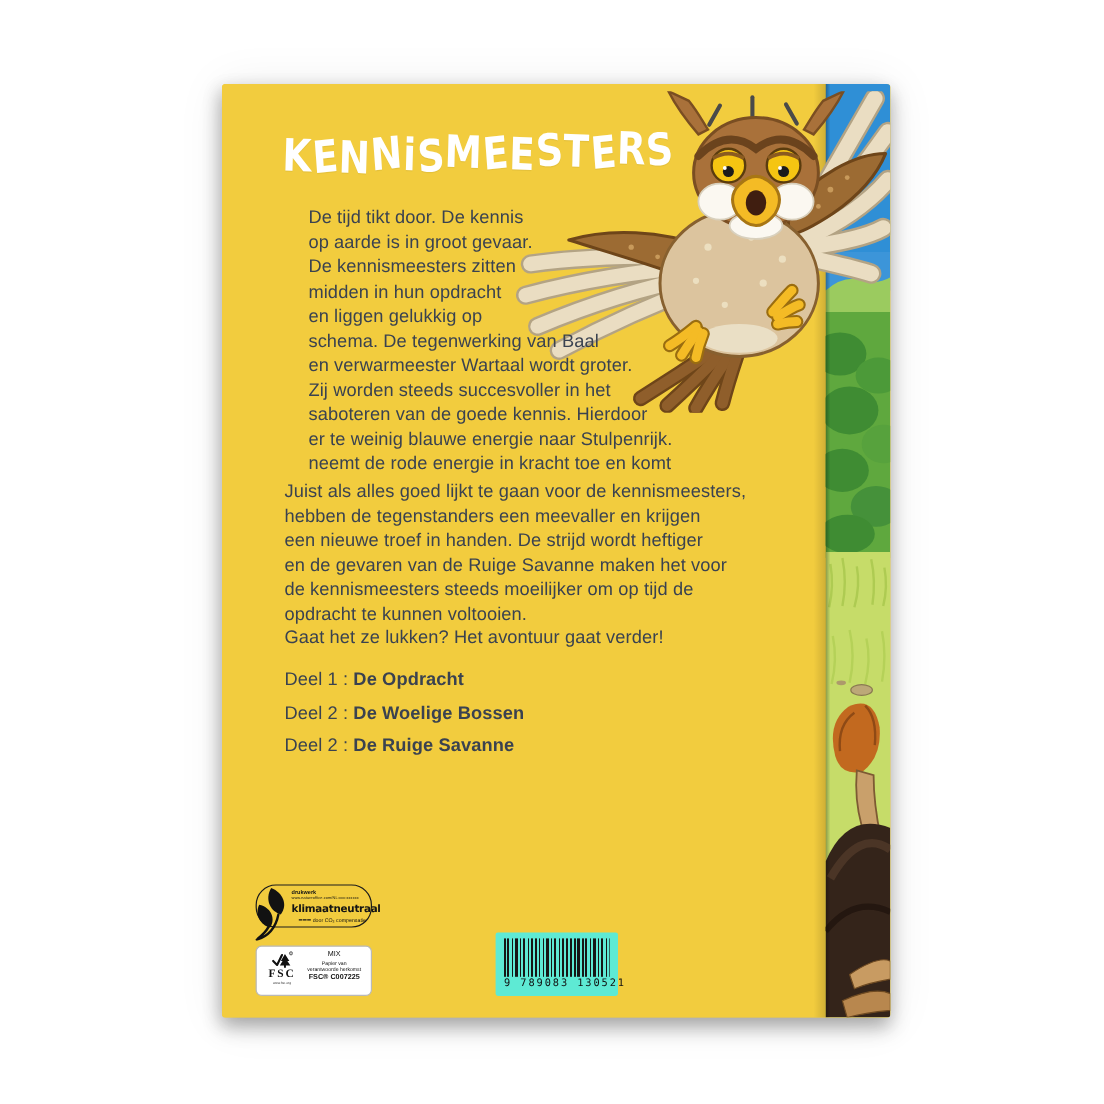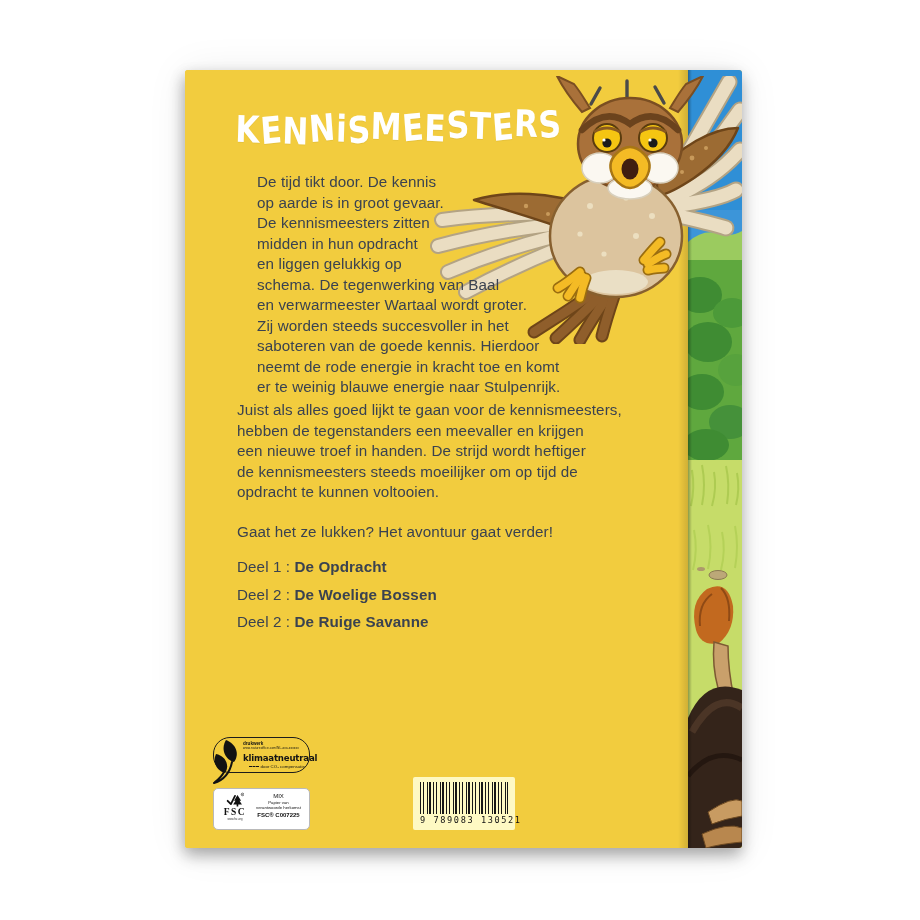--- a/index.html
+++ b/index.html
@@ -61,21 +61,21 @@
   .fsc-left{width:34px;text-align:center;color:#111;}
   .fsc-left svg{display:block;margin:0 auto;width:18px;height:16px;}
   .fsc-acronym{font-family:"Liberation Serif",serif;font-weight:700;font-size:9.5px;line-height:9px;letter-spacing:1.5px;}
   .fsc-site{font-size:2.8px;line-height:4px;color:#333;}
   .fsc-right{flex:1;text-align:center;color:#111;}
   .fsc-mix{font-size:6px;font-weight:400;line-height:8px;}
   .fsc-desc{font-size:4.3px;line-height:5.2px;}
   .fsc-code{font-size:6px;font-weight:700;line-height:9px;margin-top:1px;}
 
   
-  .barcode{position:absolute;left:228px;top:707px;width:102px;height:53px;background:#fef9c3;
+  .barcode{position:absolute;left:228px;top:707px;width:102px;height:53px;background:#5eead4;
     border-radius:2px;box-sizing:border-box;padding:5px 7px 3px;}
   .barcode-bars{height:32px;background:
     repeating-linear-gradient(90deg,#161616 0 1.4px,transparent 1.4px 2.8px,#161616 2.8px 4.4px,
       transparent 4.4px 6.6px,#161616 6.6px 7.6px,transparent 7.6px 9.2px,#161616 9.2px 11.4px,transparent 11.4px 13px);}
   .barcode-number{margin-top:1px;text-align:center;color:#111;
     font-family:"DejaVu Sans Mono",monospace;font-size:8.6px;letter-spacing:1.6px;white-space:nowrap;}
 </style>
 </head>
 <body>
 
@@ -224,28 +224,29 @@
     <div class="bodytext p1">
         <div>De tijd tikt door. De kennis</div>
         <div>op aarde is in groot gevaar.</div>
         <div>De kennismeesters zitten</div>
         <div>midden in hun opdracht</div>
         <div>en liggen gelukkig op</div>
         <div>schema. De tegenwerking van Baal</div>
         <div>en verwarmeester Wartaal wordt groter.</div>
         <div>Zij worden steeds succesvoller in het</div>
         <div>saboteren van de goede kennis. Hierdoor</div>
+        <div>er te weinig blauwe energie naar Stulpenrijk.</div>
         <div>neemt de rode energie in kracht toe en komt</div>
-        <div>er te weinig blauwe energie naar Stulpenrijk.</div>
       </div>
 
     <div class="bodytext p2">
         <div>Juist als alles goed lijkt te gaan voor de kennismeesters,</div>
         <div>hebben de tegenstanders een meevaller en krijgen</div>
         <div>een nieuwe troef in handen. De strijd wordt heftiger</div>
+        <div>en de gevaren van de Ruige Savanne maken het voor</div>
         <div>de kennismeesters steeds moeilijker om op tijd de</div>
         <div>opdracht te kunnen voltooien.</div>
       </div>
 
     <div class="bodytext tagline">Gaat het ze lukken? Het avontuur gaat verder!</div>
 
     <div class="bodytext series">
       <div class="deel">
         <span>Deel 1 :</span>
         <strong>De Opdracht</strong>

